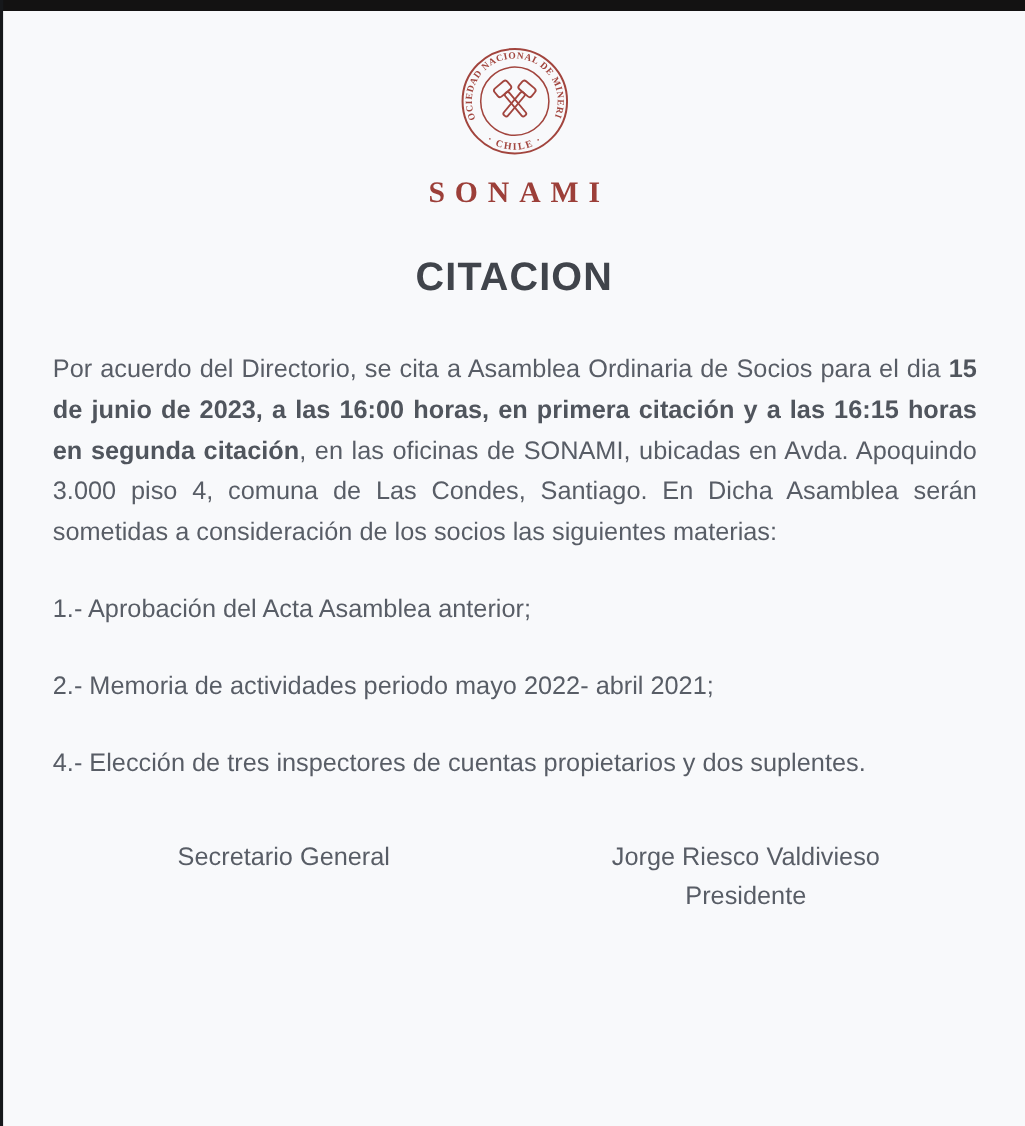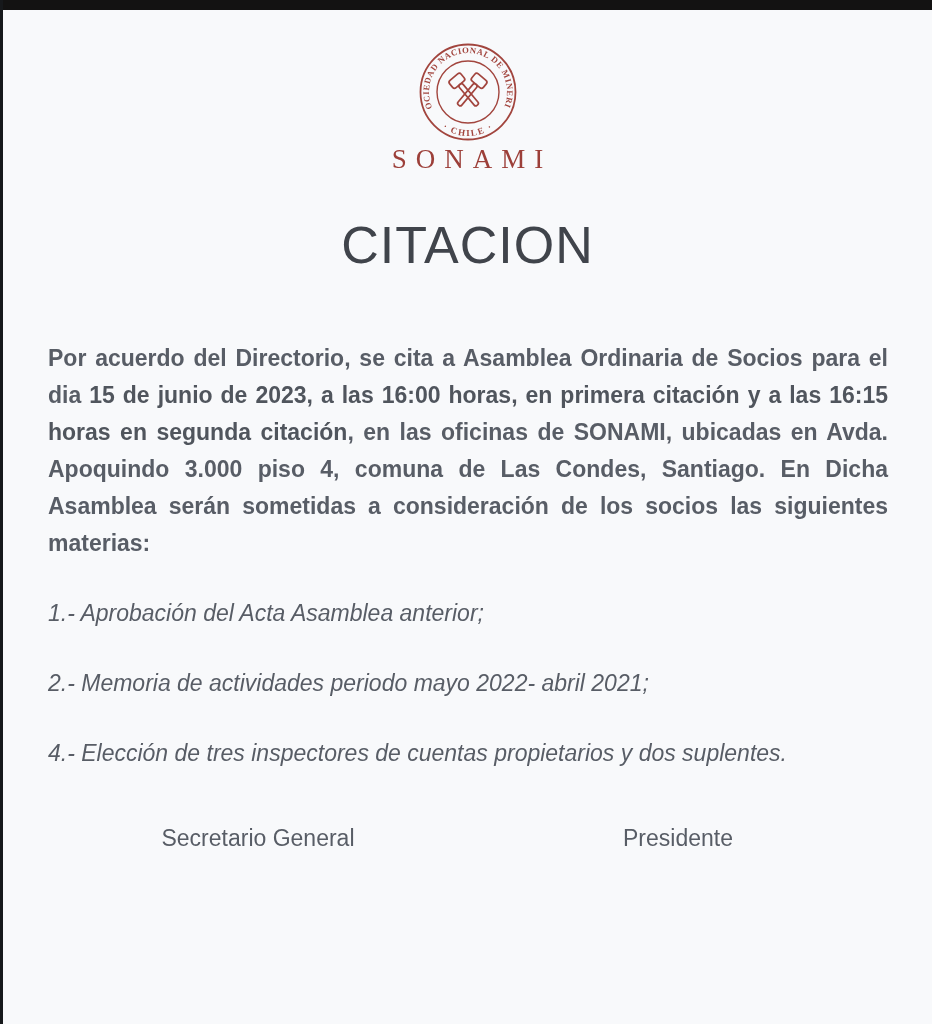--- a/index.html
+++ b/index.html
@@ -34,53 +34,51 @@
   }
   .logo-wrap {
     margin-top: 32px;
     text-align: center;
   }
   .seal {
     display: block;
     margin: 0 auto;
   }
   .wordmark {
-    margin-top: 2px;
+    margin-top: 18px;
     font-family: "Liberation Serif", "DejaVu Serif", serif;
-    font-weight: normal;
+    font-weight: bold;
     font-size: 27px;
     letter-spacing: 9px;
     padding-left: 9px; 
     color: #9c3f39;
   }
   .doc-title {
     margin-top: 40px;
     text-align: center;
-    font-size: 52px;
-    font-weight: normal;
+    font-size: 36px;
+    font-weight: bold;
     letter-spacing: 1px;
     color: #40444b;
   }
   .content {
     padding: 0 44px 0 45px;
   }
   .intro {
-    margin-top: 65px;
+    margin-top: 44px;
     font-size: 23px;
     line-height: 37px;
     text-align: justify;
-    font-weight: bold;
   }
   .intro b { color: #50555d; }
   .item {
     margin-top: 33px;
     font-size: 23px;
     line-height: 37px;
     text-align: justify;
-    font-style: italic;
   }
   .signatures {
     margin-top: 48px;
     display: flex;
     justify-content: space-between;
   }
   .sig-col {
     width: 420px;
     text-align: center;
     font-size: 23px;
@@ -145,18 +143,19 @@
         <div class="item">1.- Aprobación del Acta Asamblea anterior;</div>
         <div class="item">2.- Memoria de actividades periodo mayo 2022- abril 2021;</div>
         <div class="item">4.- Elección de tres inspectores de cuentas propietarios y dos suplentes.</div>
       </div>
 
     <div class="signatures">
       <div class="sig-col">
         <div>Secretario General</div>
       </div>
       <div class="sig-col">
+        <div>Jorge Riesco Valdivieso</div>
         <div>Presidente</div>
       </div>
     </div>
   </div>
 
 </div>
 
 </body></html>

